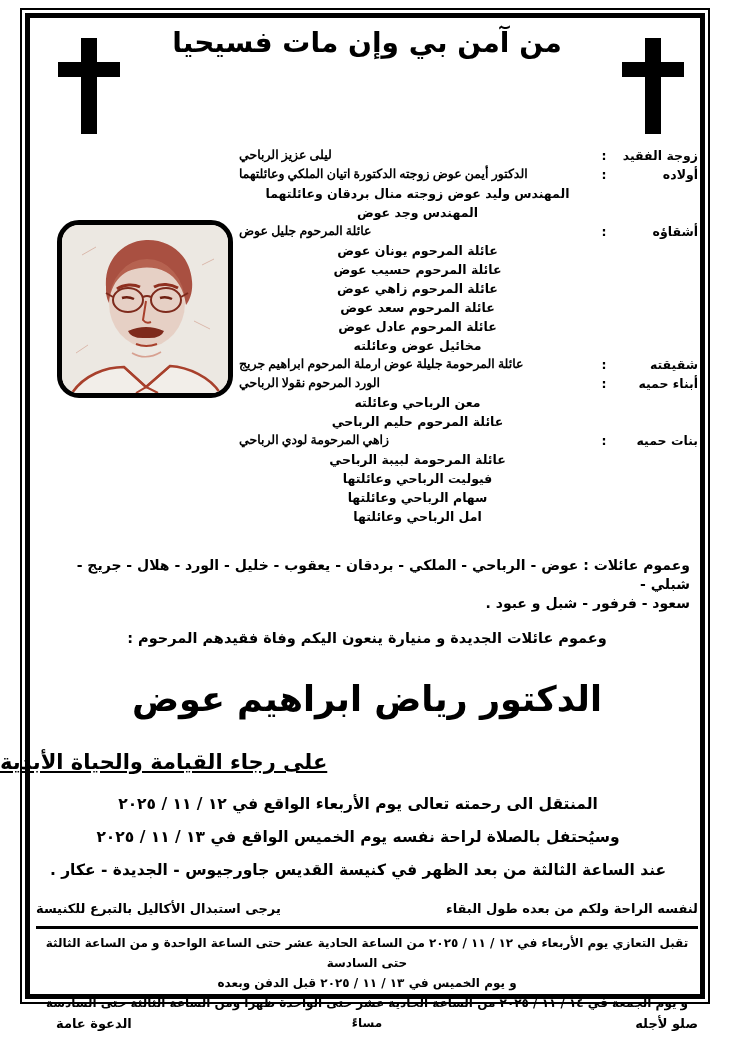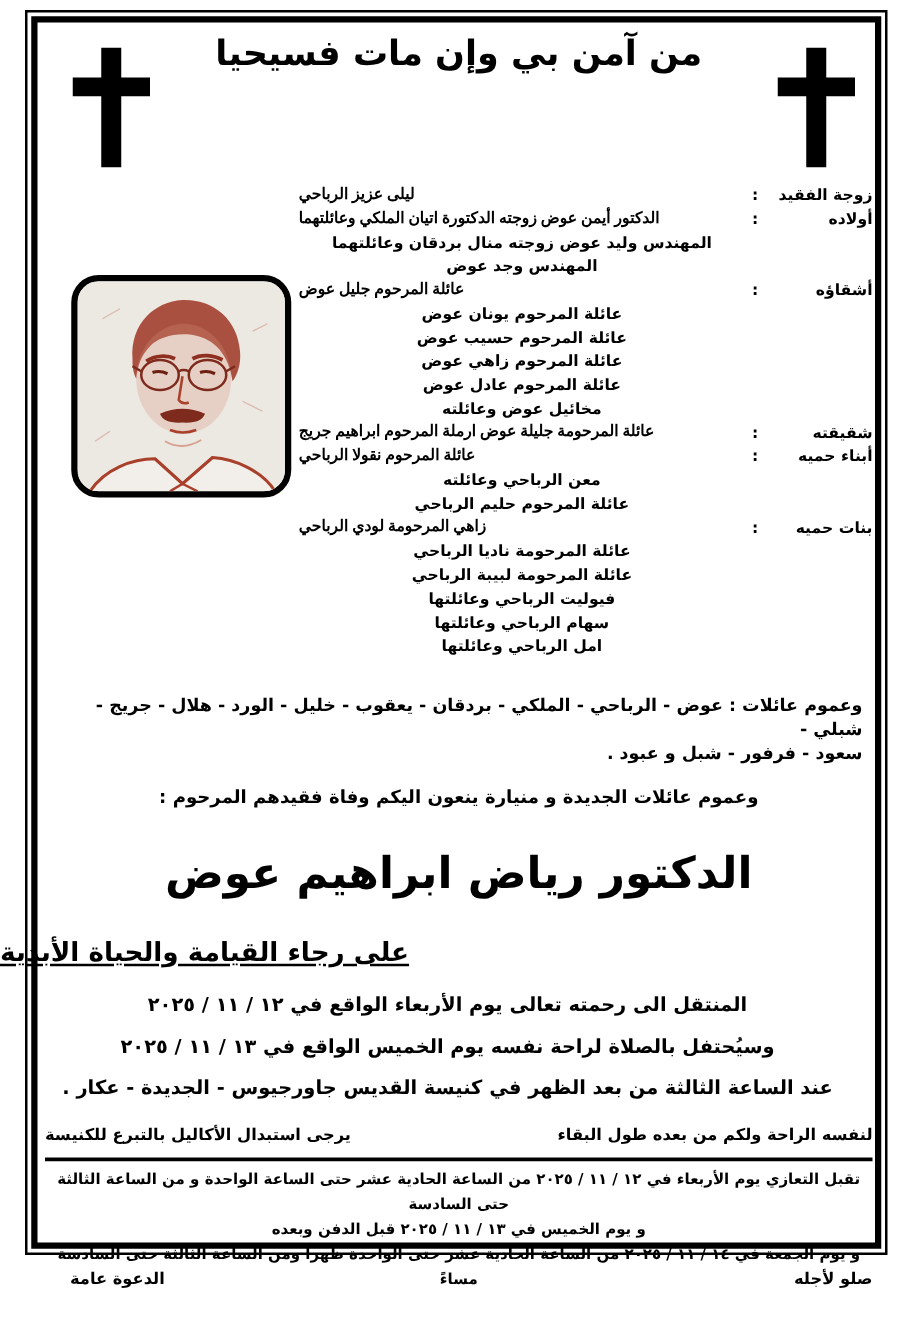--- a/index.html
+++ b/index.html
@@ -109,49 +109,49 @@
   </div>
 
   <div class="rel-row">
     <div class="rel-label">أشقاؤه</div>
     <div class="rel-colon">:</div>
     <div class="rel-values">
       <div>عائلة المرحوم جليل عوض</div>
       <div>عائلة المرحوم يونان عوض</div>
       <div>عائلة المرحوم حسيب عوض</div>
       <div>عائلة المرحوم زاهي عوض</div>
+      <div>عائلة المرحوم سعد عوض</div>
       <div>عائلة المرحوم عادل عوض</div>
       <div>مخائيل عوض وعائلته</div>
     </div>
   </div>
 
   <div class="rel-row">
     <div class="rel-label">شقيقته</div>
     <div class="rel-colon">:</div>
     <div class="rel-values">
       <div>عائلة المرحومة جليلة عوض ارملة المرحوم ابراهيم جريج</div>
     </div>
   </div>
 
   <div class="rel-row">
     <div class="rel-label">أبناء حميه</div>
     <div class="rel-colon">:</div>
     <div class="rel-values">
-      <div>عائلة المرحوم نقولا الرباحي</div>
+      <div>الورد المرحوم نقولا الرباحي</div>
       <div>معن الرباحي وعائلته</div>
       <div>عائلة المرحوم حليم الرباحي</div>
     </div>
   </div>
 
   <div class="rel-row">
     <div class="rel-label">بنات حميه</div>
     <div class="rel-colon">:</div>
     <div class="rel-values">
       <div>زاهي المرحومة لودي الرباحي</div>
-      <div>عائلة المرحومة ناديا الرباحي</div>
       <div>عائلة المرحومة لبيبة الرباحي</div>
       <div>فيوليت الرباحي وعائلتها</div>
       <div>سهام الرباحي وعائلتها</div>
       <div>امل الرباحي وعائلتها</div>
     </div>
   </div>
 
 </div>
 
 <div class="families">

